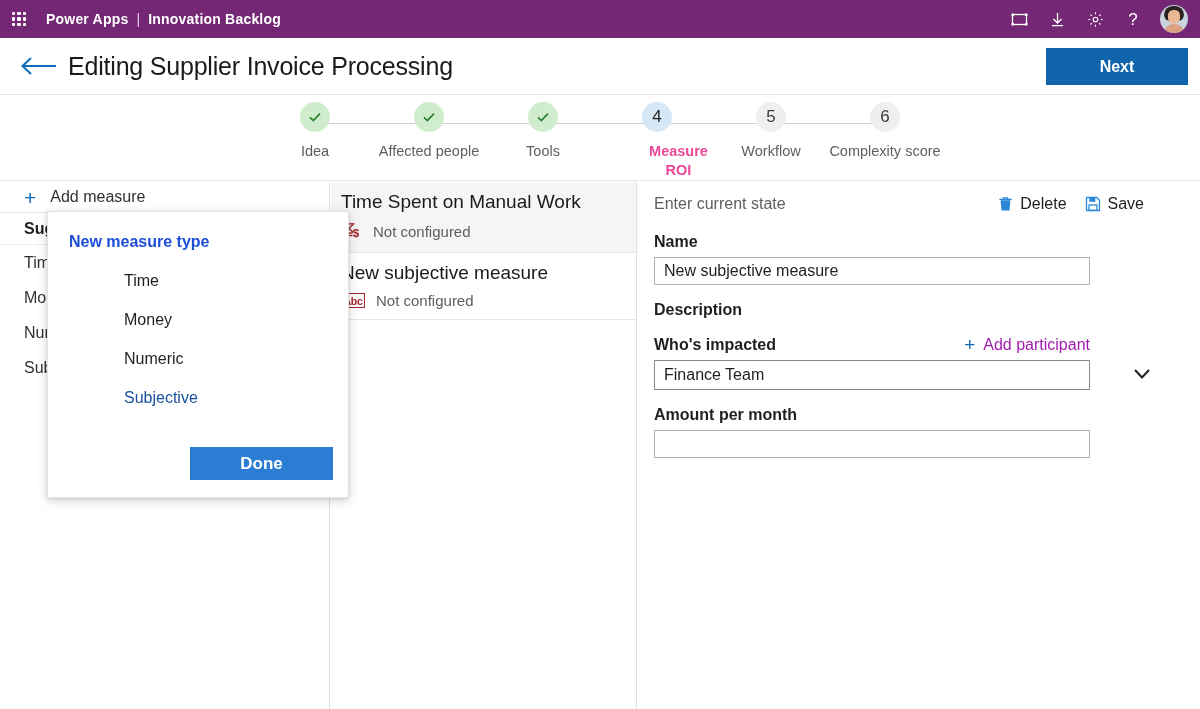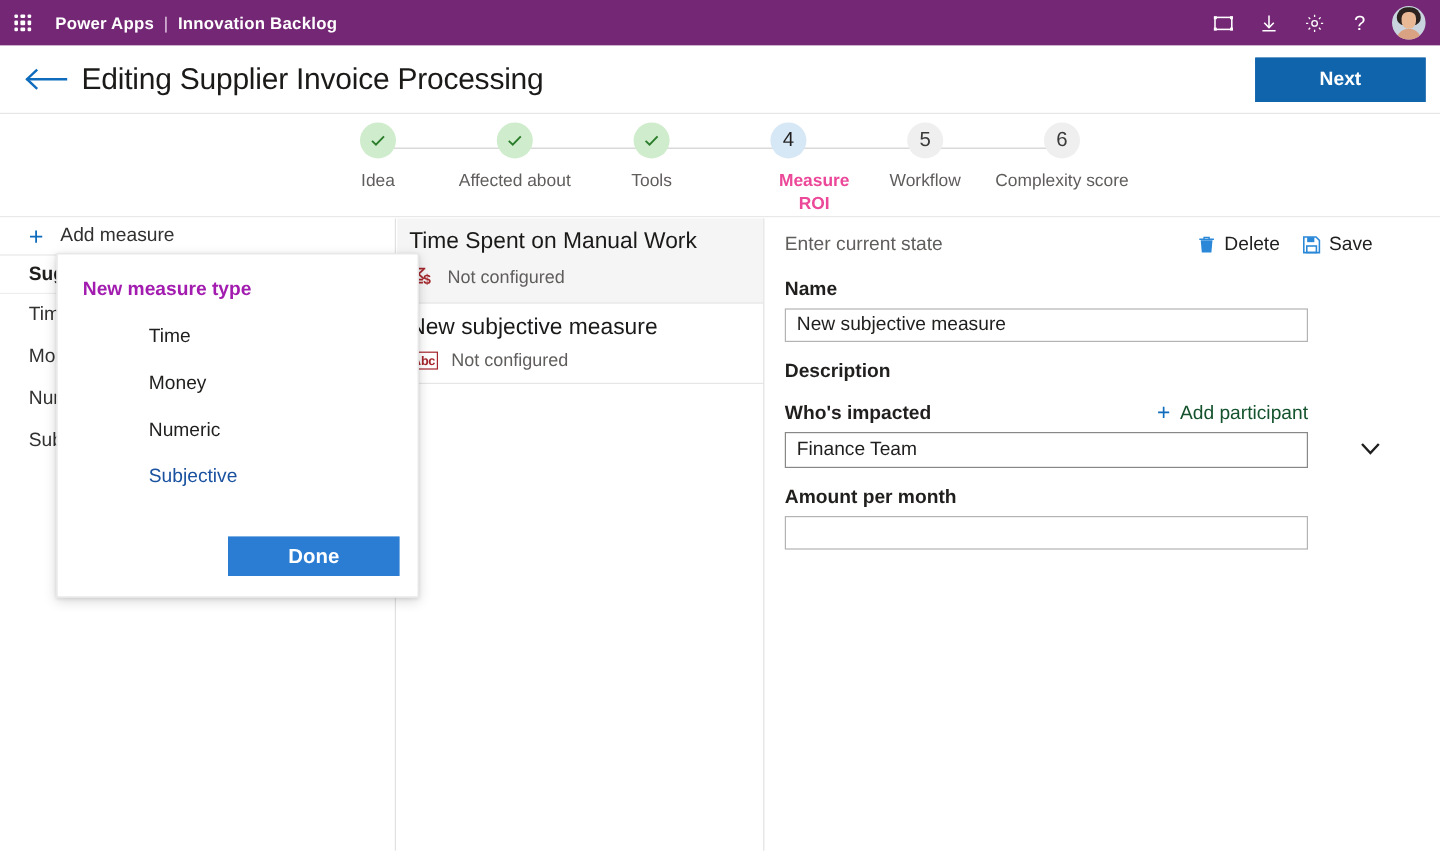--- a/index.html
+++ b/index.html
@@ -132,21 +132,21 @@
   }
 
   
   .popup {
     position: absolute; left: 47px; top: 211px; width: 302px; height: 287px;
     background: #ffffff; border: 1px solid #e3e3e3;
     box-shadow: 0 3px 10px rgba(0,0,0,.16), 0 1px 3px rgba(0,0,0,.10);
     z-index: 40;
   }
   .popup-title {
-    font-size: 16px; font-weight: bold; color: #a21caf; margin: 21px 0 0 21px;
+    font-size: 16px; font-weight: bold; color: #1d4ed8; margin: 21px 0 0 21px;
   }
   .popup-opt {
     font-size: 16px; color: #201f1e; margin-left: 76px; margin-top: 21px; cursor: pointer; display: inline-block;
   }
   .popup-opt.selected { color: #1a52a0; }
   .popup-done {
     position: absolute; right: 15px; bottom: 17px; width: 143px; height: 33px;
     background: #2b7cd3; color: #fff; font-size: 17px; font-weight: bold;
     display: flex; align-items: center; justify-content: center; cursor: pointer;
   }
@@ -186,21 +186,21 @@
     width: 436px; height: 66px; border: 1px solid #c8c8c8; background: #fff;
     font-size: 16px; color: #201f1e; padding: 7px 9px; font-family: inherit;
     resize: none; outline: none; line-height: 20px;
   }
   .textarea::placeholder { color: #7a7a7a; }
   .row-split { display: flex; align-items: center; width: 436px; }
   .add-participant {
     margin-left: auto; display: flex; align-items: center; gap: 8px; cursor: pointer;
   }
   .add-participant .plus { color: #0f6cbd; font-size: 19px; line-height: 1; font-weight: 300; }
-  .add-participant span.lbl { font-size: 16px; color: #14532d; }
+  .add-participant span.lbl { font-size: 16px; color: #a21caf; }
   .select-wrap { position: relative; width: 508px; text-align: right; }
   .select-box {
     width: 436px; height: 30px; border: 1px solid #8a8886; background: #fff;
     font-size: 16px; color: #201f1e; padding: 0 34px 0 9px; display: flex; align-items: center;
     cursor: pointer;
   }
   .chev {
     position: absolute; right: 11px; top: 7px; pointer-events: none; color: #201f1e;
   }
 </style>
@@ -289,21 +289,21 @@
         <div class="step-label">Idea</div>
       </div>
 
       <div class="step">
         <div class="line"></div>
         <div class="circle done">
           <svg width="16" height="16" viewBox="0 0 16 16" fill="none" stroke="#2a7d2a" stroke-width="1.6">
             <polyline points="3,8.4 6.3,11.6 13,4.6"></polyline>
           </svg>
         </div>
-        <div class="step-label">Affected about</div>
+        <div class="step-label">Affected people</div>
       </div>
 
       <div class="step">
         <div class="line"></div>
         <div class="circle done">
           <svg width="16" height="16" viewBox="0 0 16 16" fill="none" stroke="#2a7d2a" stroke-width="1.6">
             <polyline points="3,8.4 6.3,11.6 13,4.6"></polyline>
           </svg>
         </div>
         <div class="step-label">Tools</div>

